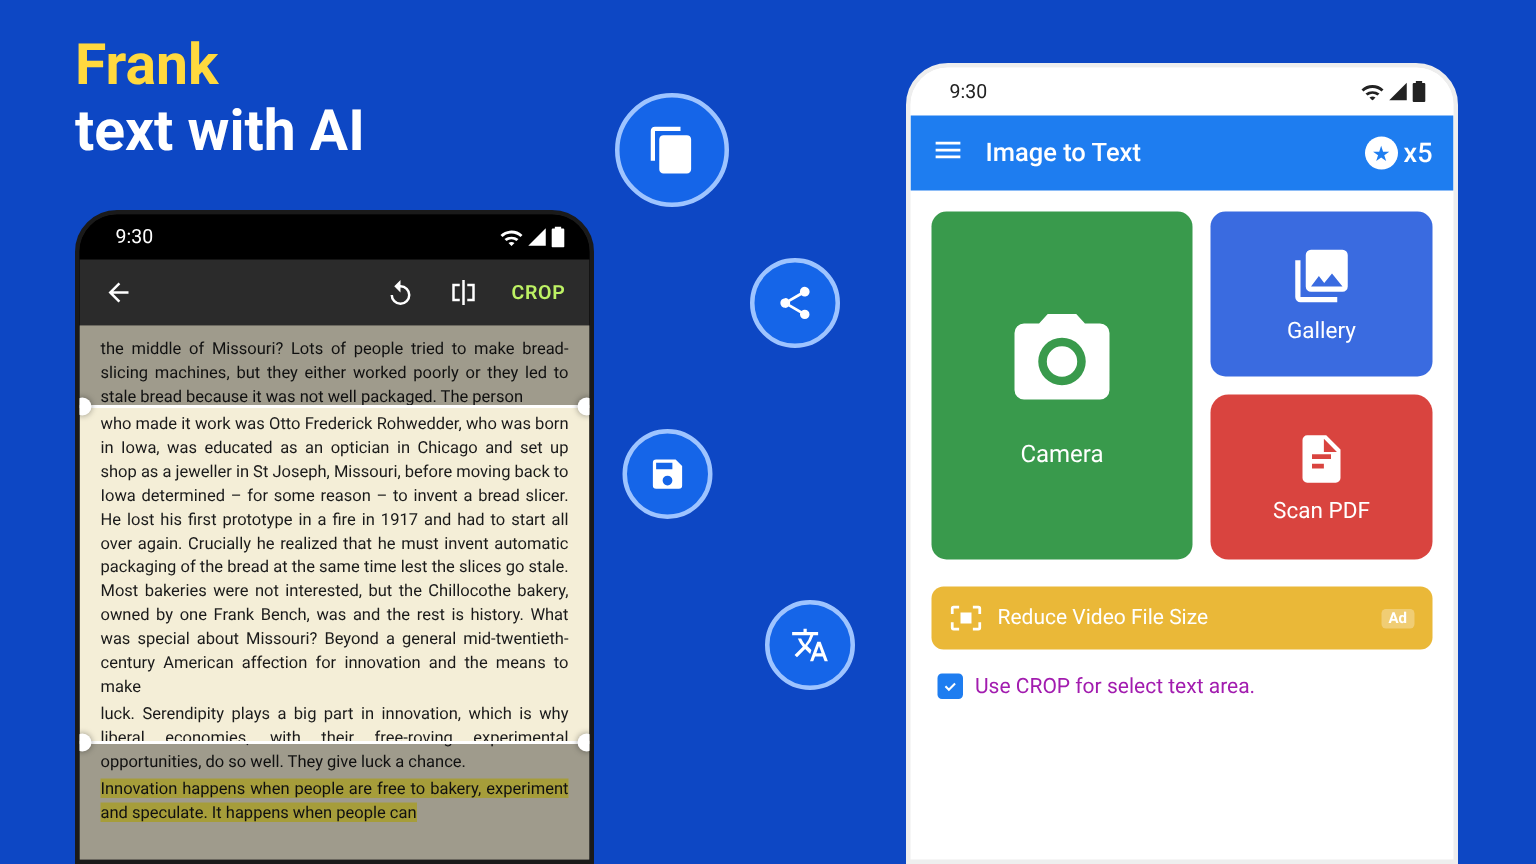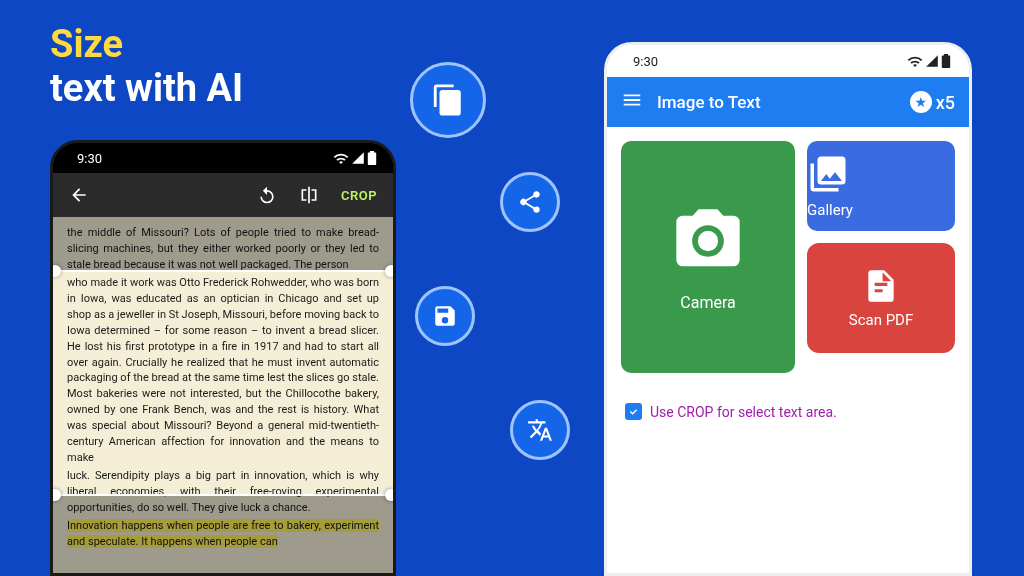--- a/index.html
+++ b/index.html
@@ -40,37 +40,37 @@
 .statusbar-white{height:32px;background:#fff;color:#222;font-size:13px;display:flex;align-items:center;padding:0 18px 0 26px;justify-content:space-between}
 .appbar{height:50px;background:#1e7df0;color:#fff;display:flex;align-items:center;padding:0 14px;gap:14px}
 .app-title{font-size:17px;font-weight:500;flex:1}
 .credits{display:flex;align-items:center;gap:4px;font-size:18px;font-weight:500}
 .credit-star{width:22px;height:22px;border-radius:50%;background:#fff;display:flex;align-items:center;justify-content:center;color:#1e7df0;font-size:14px}
 
 .grid{display:flex;gap:12px;padding:14px}
 .tile-camera{flex:1;height:232px;background:#399a4c;border-radius:10px;display:flex;flex-direction:column;align-items:center;justify-content:center;gap:14px;color:#fff}
 .tile-camera-label{font-size:16px}
 .right-col{width:148px;display:flex;flex-direction:column;gap:12px}
-.tile-gallery{height:90px;background:#3a6be0;border-radius:10px;display:flex;flex-direction:column;align-items:flex-start;justify-content:center;gap:6px;color:#fff}
+.tile-gallery{height:110px;background:#3a6be0;border-radius:10px;display:flex;flex-direction:column;align-items:center;justify-content:center;gap:6px;color:#fff}
 .tile-pdf{height:110px;background:#d9443f;border-radius:12px;display:flex;flex-direction:column;align-items:center;justify-content:center;gap:6px;color:#fff}
 .tile-label{font-size:15px}
 
 .promo{margin:4px 14px 0;height:42px;background:#eab838;border-radius:8px;display:flex;align-items:center;padding:0 12px;gap:10px;color:#fff;font-size:14px}
 .promo-spacer{flex:1}
 .ad-badge{background:rgba(255,255,255,.3);border-radius:3px;padding:1px 5px;font-size:10px;font-weight:700}
 
 .checkbox-row{display:flex;align-items:center;gap:8px;padding:16px 18px;color:#a21caf;font-size:14px}
 .chk{width:17px;height:17px;border-radius:3px;background:#1e7df0;display:flex;align-items:center;justify-content:center}
 .chk svg{stroke:#fff;stroke-width:3;fill:none}
 </style>
 </head>
 <body>
 
 <div class="hero">
-  <div class="hero-l1">Size</div>
+  <div class="hero-l1">Frank</div>
   <div class="hero-l2">text with AI</div>
 </div>
 
 <div class="fab fab-copy">
   <svg width="34" height="34" viewBox="0 0 24 24">
       <path d="M16 1H4a2 2 0 0 0-2 2v14h2V3h12V1zm3 4H8a2 2 0 0 0-2 2v14a2 2 0 0 0 2 2h11a2 2 0 0 0 2-2V7a2 2 0 0 0-2-2z"></path>
     </svg>
 </div>
 <div class="fab fab-share">
   <svg width="26" height="26" viewBox="0 0 24 24">
@@ -180,20 +180,28 @@
         <span class="tile-label">Gallery</span>
       </div>
       <div class="tile-pdf">
         <svg width="38" height="38" viewBox="0 0 24 24" fill="#fff">
             <path d="M14 2H6a2 2 0 0 0-2 2v16a2 2 0 0 0 2 2h12a2 2 0 0 0 2-2V8l-6-6zm-1 14H8v-2h5v2zm3-4H8v-2h8v2zm-3-5V3.5L18.5 9H13z"></path>
           </svg>
         <span class="tile-label">Scan PDF</span>
       </div>
     </div>
   </div>
+  <div class="promo">
+    <svg width="22" height="22" viewBox="0 0 24 24" fill="#fff">
+        <path d="M3 5h4V3H3a2 2 0 0 0-2 2v4h2V5zm18-2h-4v2h4v4h2V5a2 2 0 0 0-2-2zM3 15H1v4a2 2 0 0 0 2 2h4v-2H3v-4zm18 4h-4v2h4a2 2 0 0 0 2-2v-4h-2v4zM8 8h8v8H8z"></path>
+      </svg>
+    <span>Reduce Video File Size</span>
+    <span class="promo-spacer"></span>
+    <span class="ad-badge">Ad</span>
+  </div>
   <div class="checkbox-row">
     <span class="chk">
       <svg width="11" height="11" viewBox="0 0 24 24">
           <path d="M5 12l5 5L19 8"></path>
         </svg>
     </span>
     <span>Use CROP for select text area.</span>
   </div>
 </div>
 

